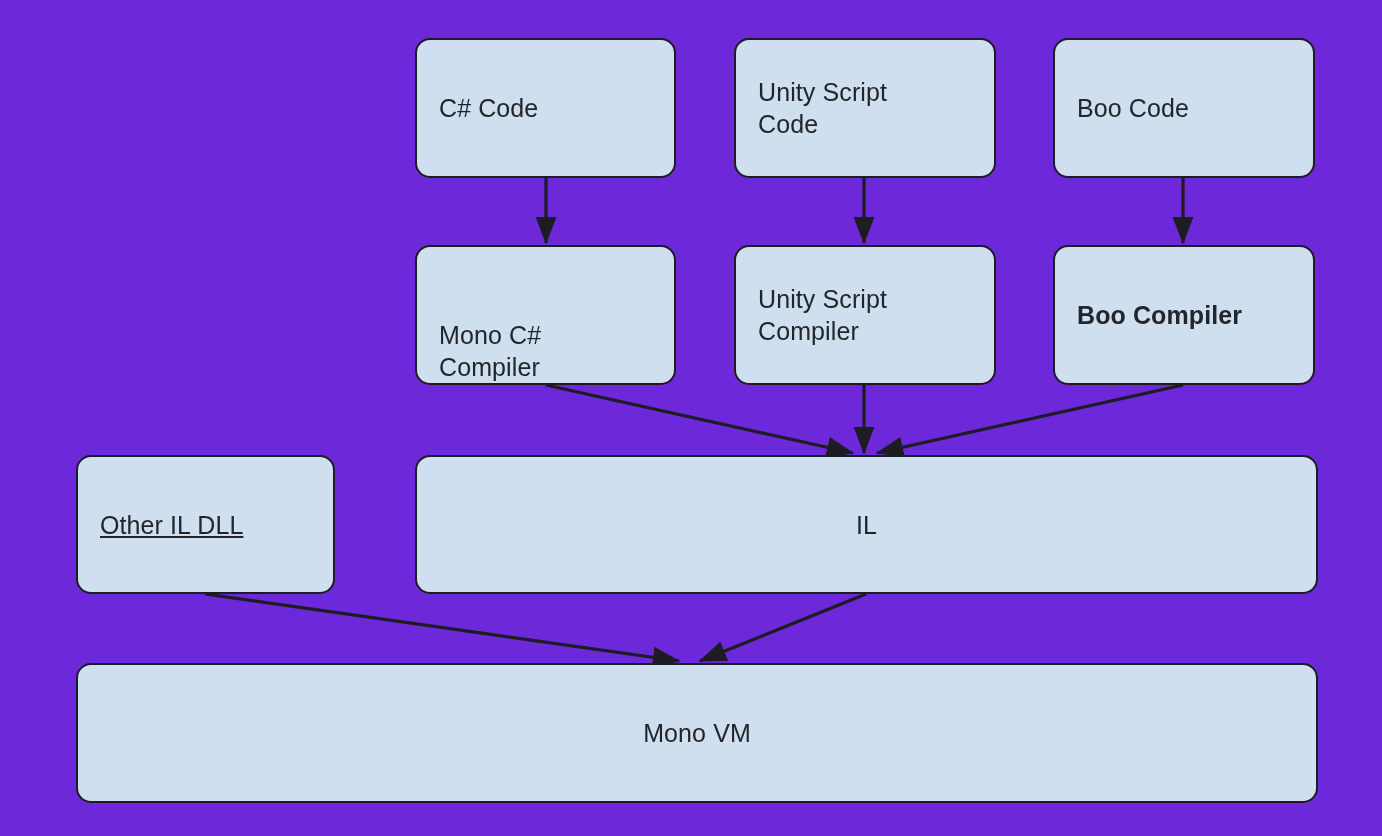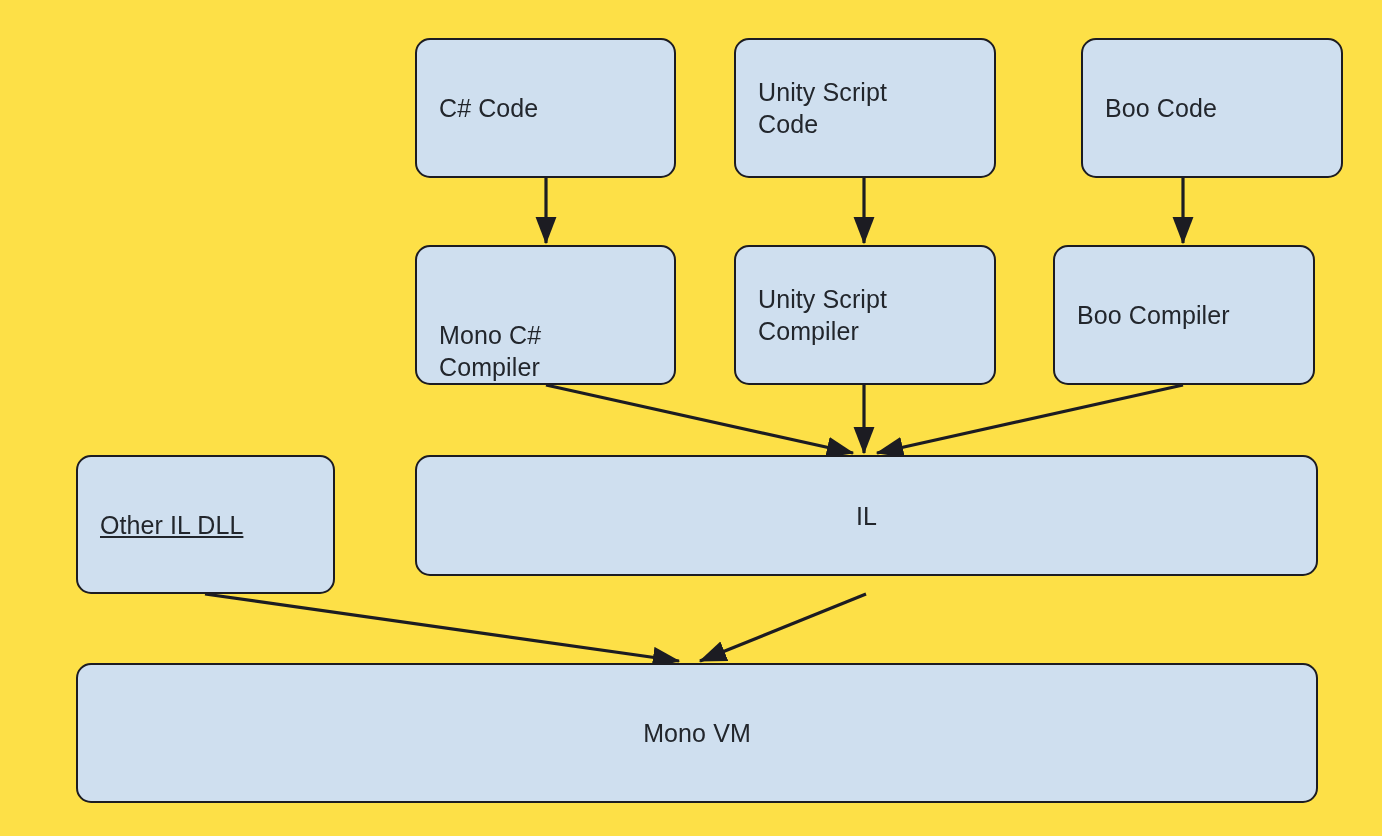--- a/index.html
+++ b/index.html
@@ -7,21 +7,21 @@
     padding: 0;
     background: #ffffff;
   }
   body {
     font-family: "Liberation Sans", sans-serif;
   }
   #canvas {
     position: relative;
     width: 1382px;
     height: 836px;
-    background: #fde047;
+    background: #6d28d9;
     overflow: hidden;
   }
   #edges {
     position: absolute;
     left: 0;
     top: 0;
     width: 1382px;
     height: 836px;
     pointer-events: none;
   }
@@ -68,24 +68,24 @@
         <line x1="1183" y1="385" x2="877" y2="453" marker-end="url(#arrowhead)"></line>
         <line x1="205" y1="594" x2="679" y2="661" marker-end="url(#arrowhead)"></line>
         <line x1="866" y1="594" x2="700" y2="661" marker-end="url(#arrowhead)"></line>
       </g>
   </svg>
 
   <div id="node-layer">
       <div class="node left-text" style="left: 415px; top: 38px; width: 261px; height: 140px;"><span>C# Code</span></div>
       <div class="node left-text" style="left: 734px; top: 38px; width: 262px; height: 140px;"><span>Unity Script
 Code</span></div>
-      <div class="node left-text" style="left: 1053px; top: 38px; width: 262px; height: 140px; margin-left: 28px;"><span>Boo Code</span></div>
+      <div class="node left-text" style="left: 1053px; top: 38px; width: 262px; height: 140px;"><span>Boo Code</span></div>
       <div class="node left-text" style="left: 415px; top: 245px; width: 261px; height: 140px; align-items: flex-end;"><span>Mono C#
 Compiler</span></div>
       <div class="node left-text" style="left: 734px; top: 245px; width: 262px; height: 140px;"><span>Unity Script
 Compiler</span></div>
-      <div class="node left-text" style="left: 1053px; top: 245px; width: 262px; height: 140px;"><span>Boo Compiler</span></div>
+      <div class="node left-text" style="left: 1053px; top: 245px; width: 262px; height: 140px; font-weight: bold;"><span>Boo Compiler</span></div>
       <div class="node left-text" style="left: 76px; top: 455px; width: 259px; height: 139px; text-decoration: underline;"><span>Other IL DLL</span></div>
-      <div class="node center-text" style="left: 415px; top: 455px; width: 903px; height: 121px;"><span>IL</span></div>
+      <div class="node center-text" style="left: 415px; top: 455px; width: 903px; height: 139px;"><span>IL</span></div>
       <div class="node center-text" style="left: 76px; top: 663px; width: 1242px; height: 140px;"><span>Mono VM</span></div>
     </div>
 
 </div>
 
 </body></html>

